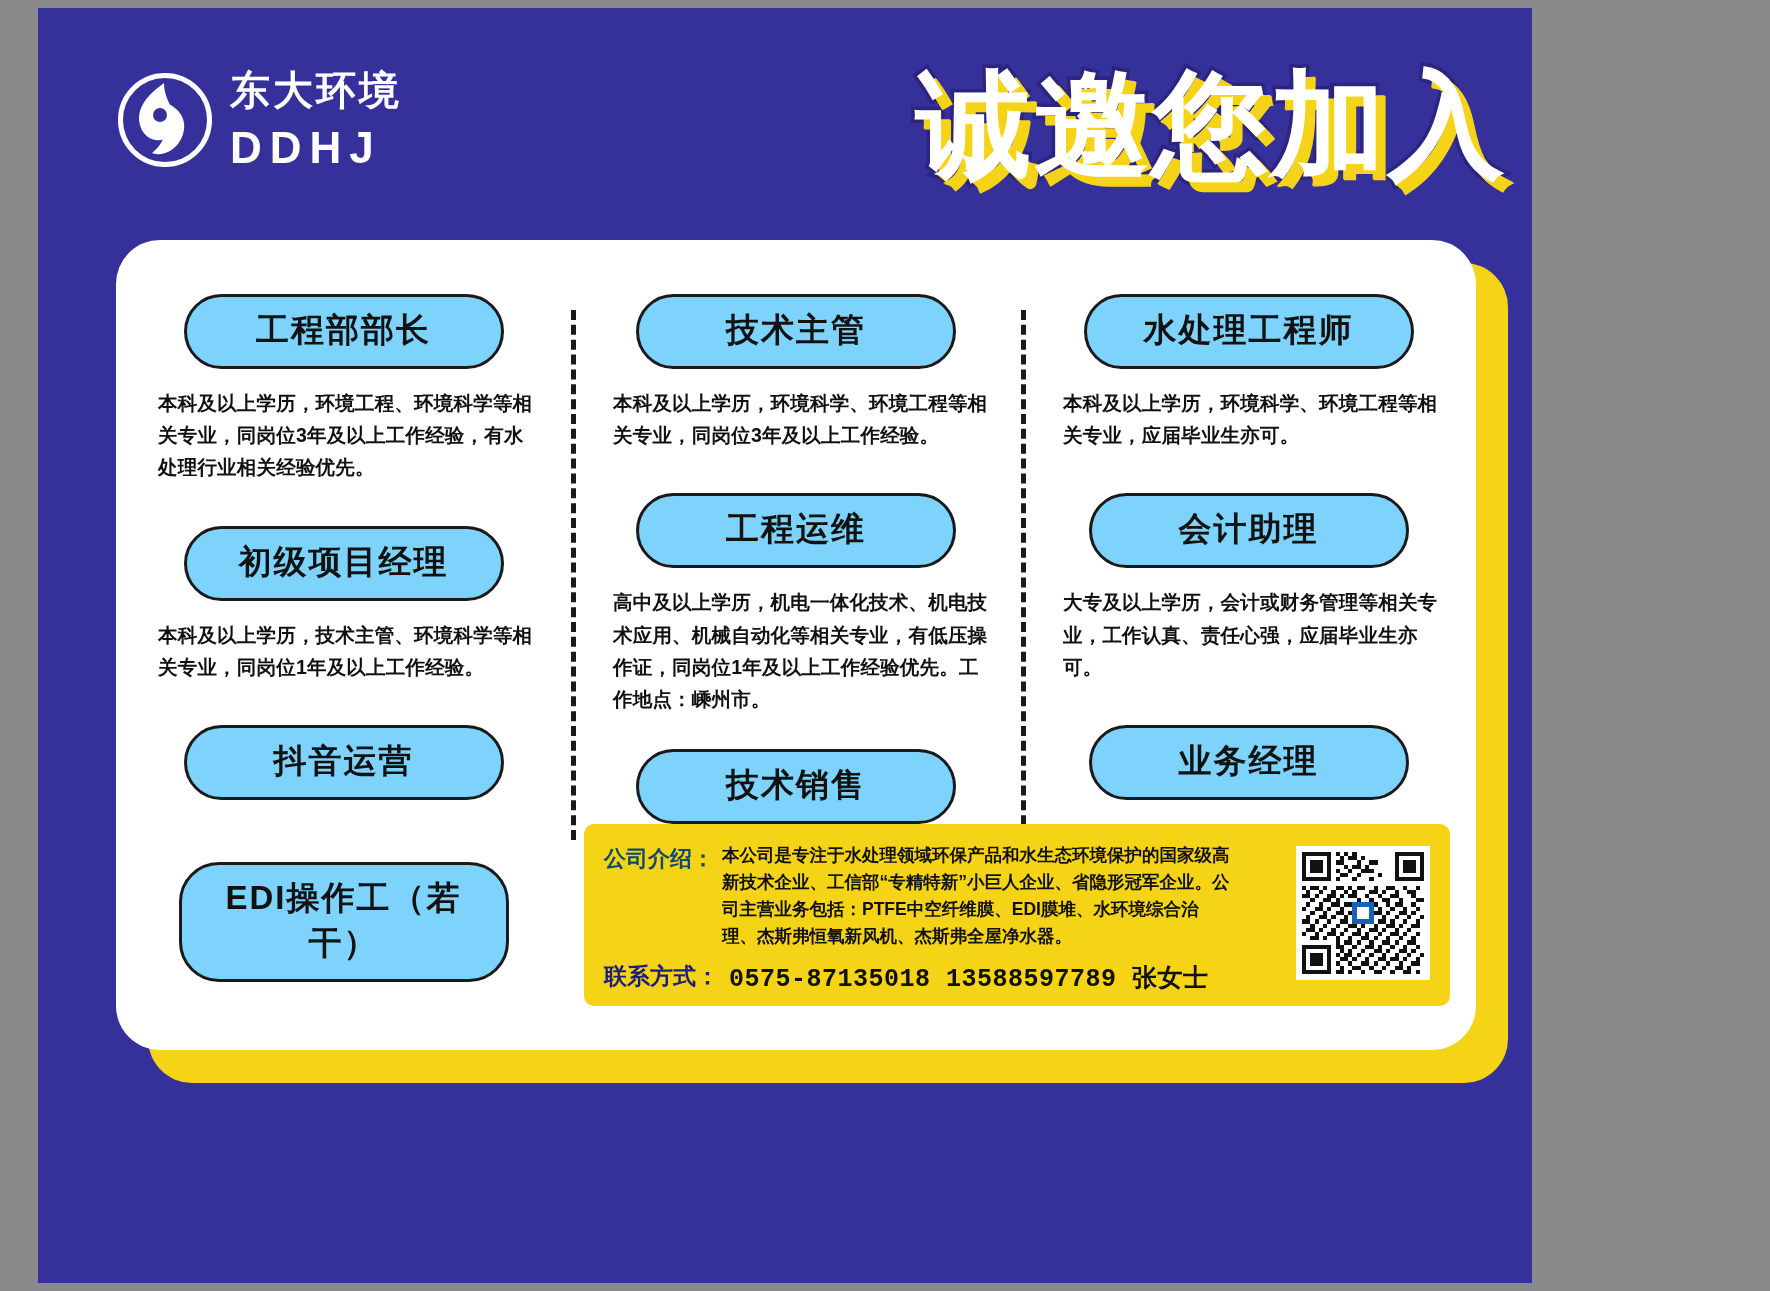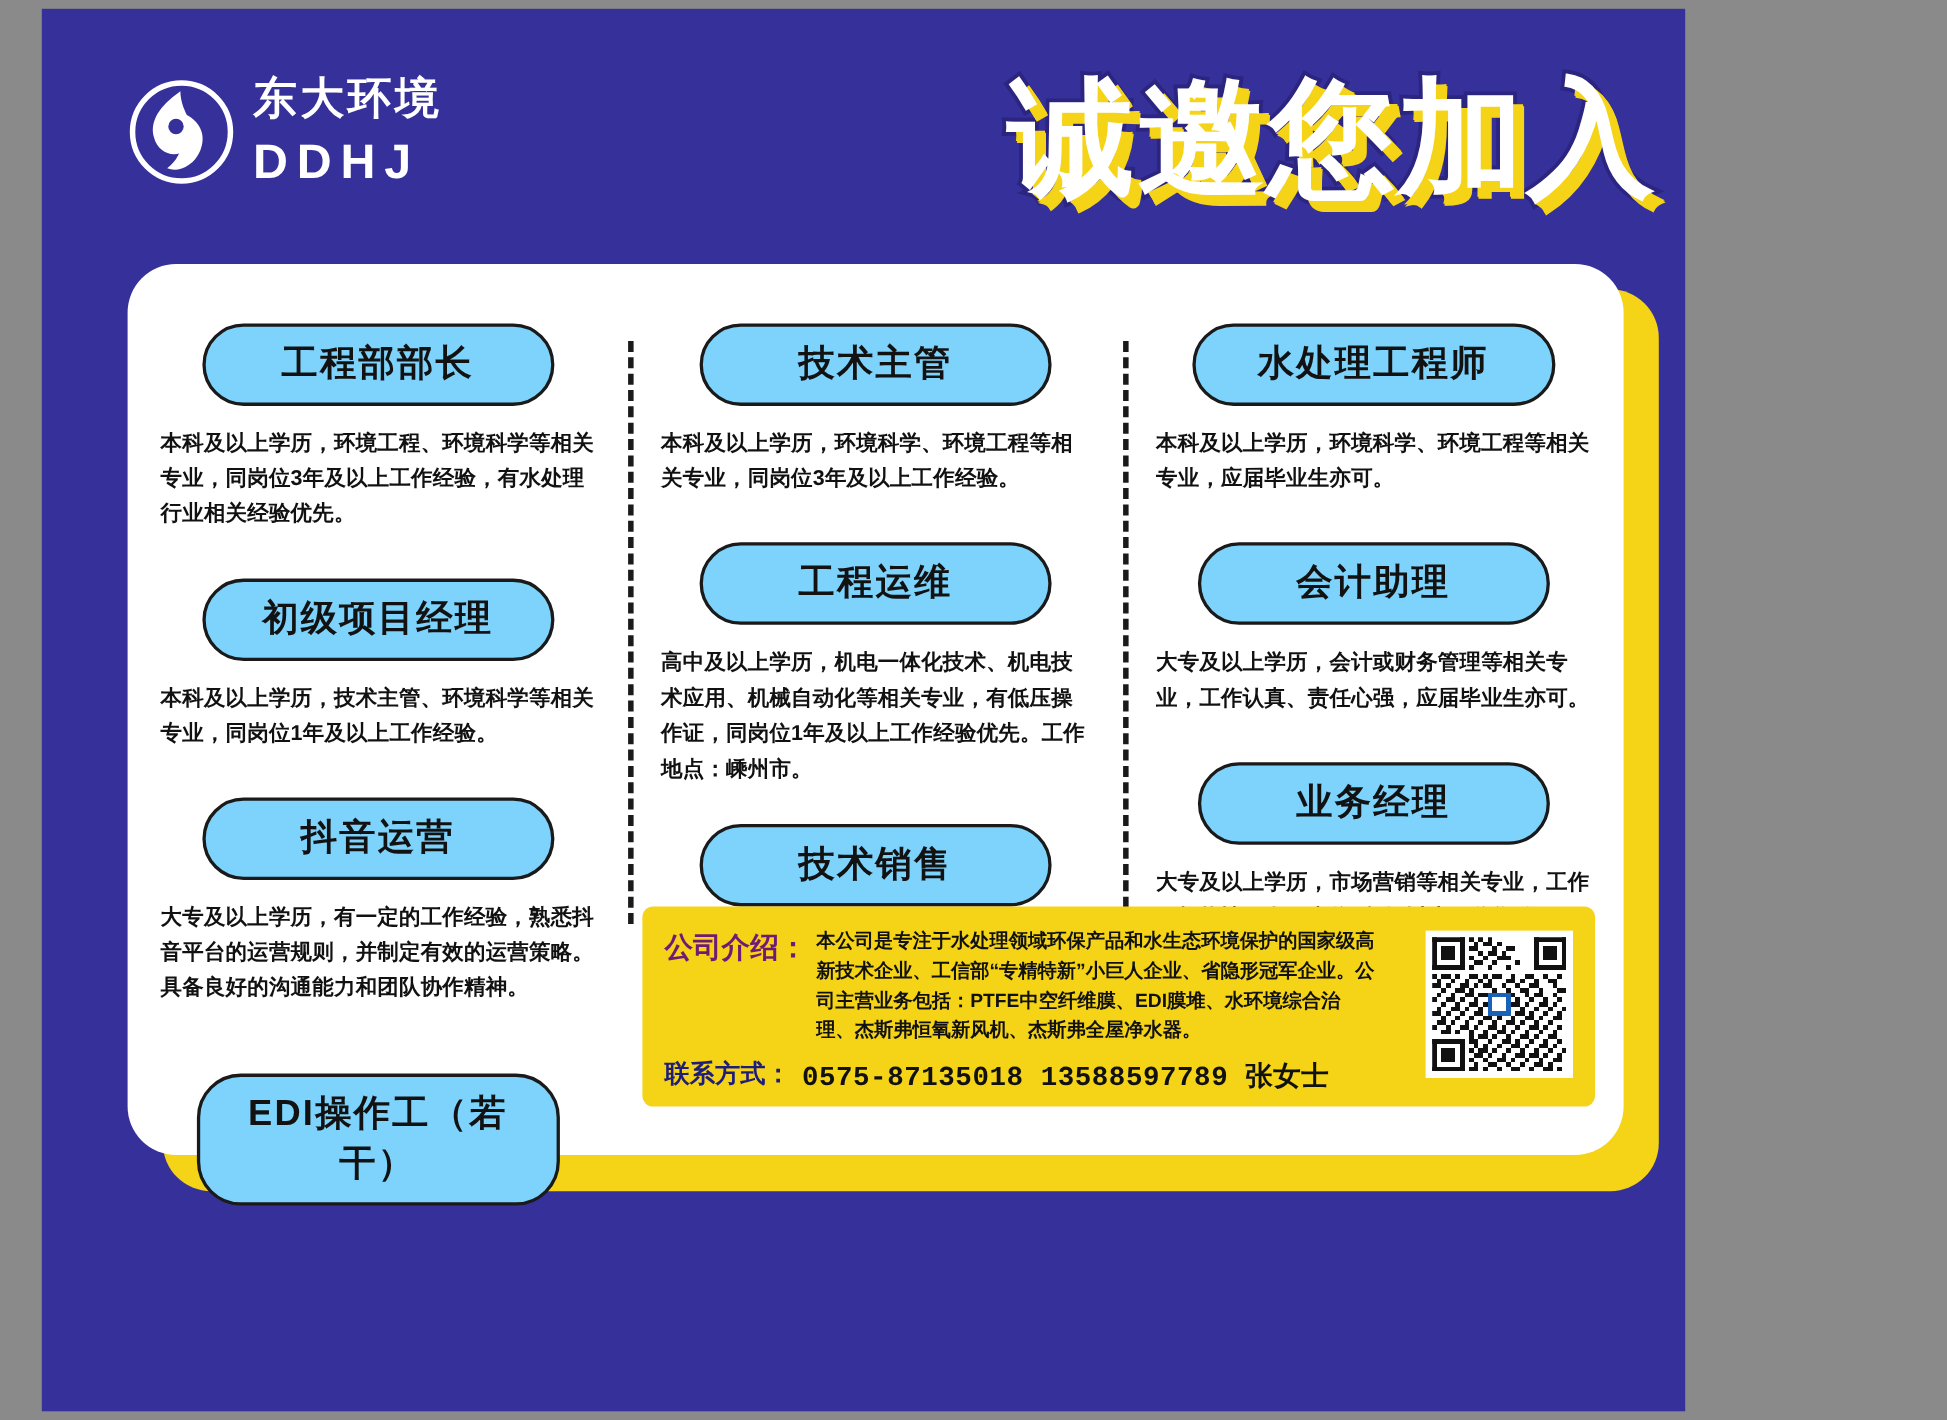--- a/index.html
+++ b/index.html
@@ -117,41 +117,41 @@
     letter-spacing: 2px;
     margin: 0 auto;
     width: 320px;
   }
   .pill.wide { width: 330px; }
   .desc {
     font-size: 19.5px;
     line-height: 1.65;
     color: #111;
     font-weight: bold;
-    margin: 18px 4px 0 4px;
+    margin: 18px 4px 0 16px;
     letter-spacing: 0.2px;
   }
   .gap-lg { height: 42px; }
   .gap-md { height: 34px; }
   .gap-sm { height: 20px; }
 
   
   .company-box {
     position: absolute;
     left: 468px; top: 584px;
     width: 866px; height: 182px;
     background: #f5d316;
     border-radius: 10px;
     padding: 18px 20px;
   }
   .intro-row { display: flex; }
   .intro-label {
-    font-size: 26px;
-    font-weight: bold;
-    color: #701a75;
+    font-size: 22px;
+    font-weight: bold;
+    color: #0c4a6e;
     white-space: nowrap;
     padding-top: 2px;
   }
   .intro-text {
     font-size: 17.5px;
     line-height: 1.55;
     font-weight: bold;
     color: #111;
     margin-left: 8px;
     width: 510px;
@@ -212,21 +212,20 @@
       <div class="divider div-2"></div>
 
       <div class="col col-1">
         <div class="pill">工程部部长</div>
         <div class="desc">本科及以上学历，环境工程、环境科学等相关专业，同岗位3年及以上工作经验，有水处理行业相关经验优先。</div>
         <div class="gap-lg"></div>
         <div class="pill">初级项目经理</div>
         <div class="desc">本科及以上学历，技术主管、环境科学等相关专业，同岗位1年及以上工作经验。</div>
         <div class="gap-lg"></div>
         <div class="pill">抖音运营</div>
-        <div class="desc">大专及以上学历，有一定的工作经验，熟悉抖音平台的运营规则，并制定有效的运营策略。具备良好的沟通能力和团队协作精神。</div>
         <div class="gap-lg"></div>
         <div class="gap-sm"></div>
         <div class="pill wide">EDI操作工（若干）</div>
       </div>
 
       <div class="col col-2">
         <div class="pill">技术主管</div>
         <div class="desc">本科及以上学历，环境科学、环境工程等相关专业，同岗位3年及以上工作经验。</div>
         <div class="gap-lg"></div>
         <div class="pill">工程运维</div>

